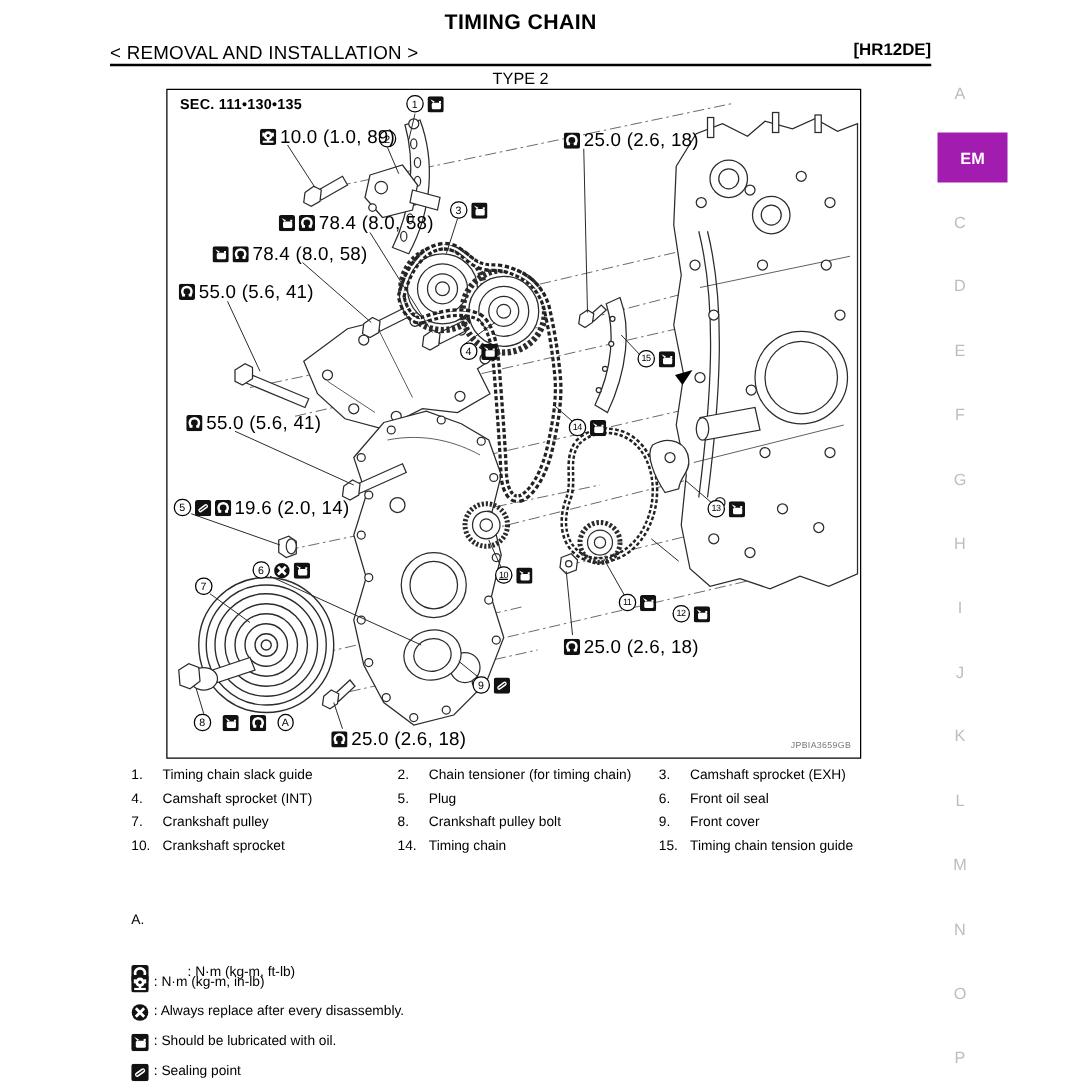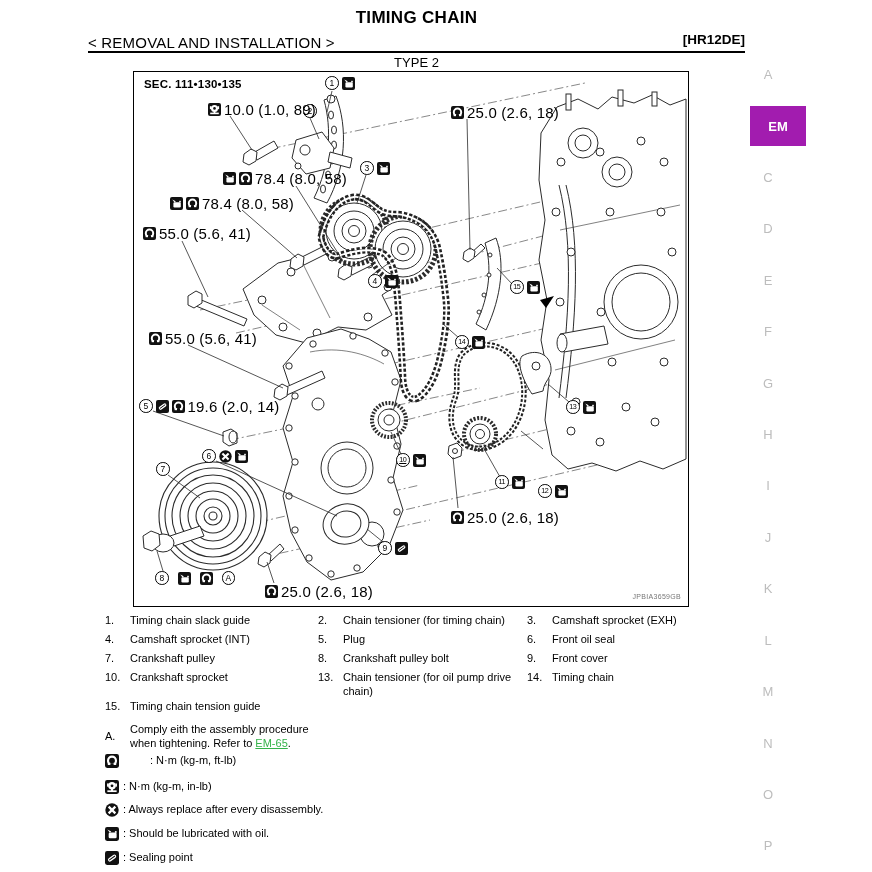--- a/index.html
+++ b/index.html
@@ -622,44 +622,36 @@
         <span class="pl">Crankshaft pulley bolt</span>
       </div>
       <div class="pcell">
         <span class="pn">9.</span>
         <span class="pl">Front cover</span>
       </div>
       <div class="pcell">
         <span class="pn">10.</span>
         <span class="pl">Crankshaft sprocket</span>
       </div>
-      <div class="pcell">
-        <span class="pn">13.</span>
-        <span class="pl">Chain tensioner (for oil pump drive chain)</span>
-      </div>
       <div class="pcell ctr">
         <span class="pn">14.</span>
         <span class="pl">Timing chain</span>
       </div>
       <div class="pcell ctr">
         <span class="pn">15.</span>
         <span class="pl">Timing chain tension guide</span>
       </div>
     </div>
 
   <div class="abs" id="legend-note">
     <span class="pn">A.</span>
-    <div class="note-text">
-      <div>Comply eith the assembly procedure</div>
-      <div><span>when tightening. Refer to </span><a class="emlink" id="emlink" href="#" style="color: rgb(53, 179, 74);">EM-65</a><span>.</span></div>
-    </div>
   </div>
 
   <div id="legend-items">
-      <div class="lg-item" style="top: 753px; gap: 32px;">
+      <div class="lg-item" style="top: 771px; gap: 32px;">
         <span class="ic">
           <svg viewBox="0 0 13 13">
             <rect width="13" height="13" rx="2" fill="#111"></rect>
             <circle cx="6.5" cy="6.2" r="3.7" fill="none" stroke="#fff" stroke-width="2"></circle>
             <rect x="3.8" y="8.6" width="5.4" height="3.4" fill="#111"></rect>
             <rect x="2.6" y="8.1" width="2.4" height="2.1" fill="#fff"></rect>
             <rect x="8" y="8.1" width="2.4" height="2.1" fill="#fff"></rect>
           </svg>
         </span>
         <span>: N·m (kg-m, ft-lb)</span>

